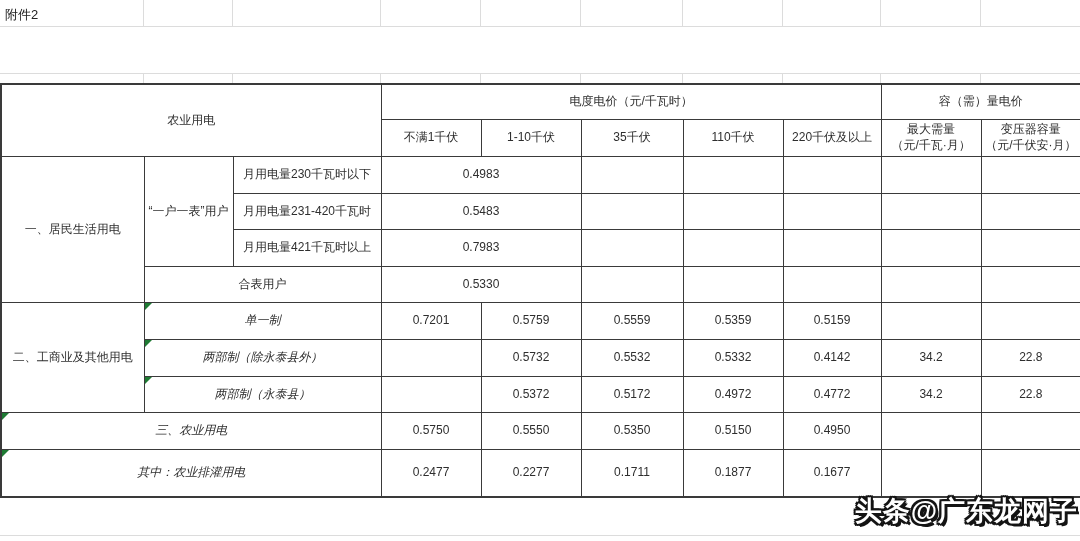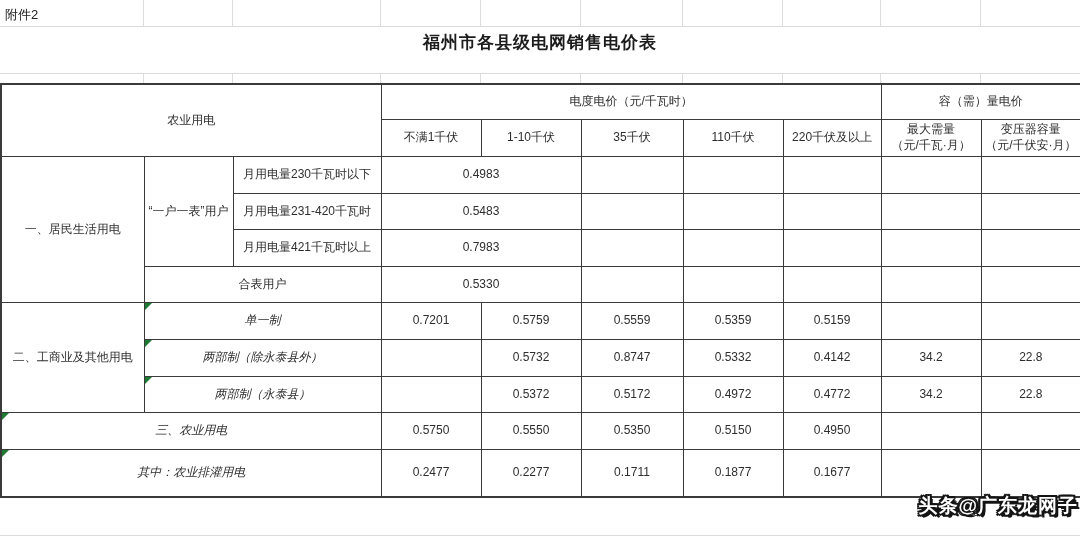--- a/index.html
+++ b/index.html
@@ -36,21 +36,21 @@
   .flag-tri{
     position:absolute;left:0;top:0;width:0;height:0;
     border-top:7px solid #1e7a33;border-right:7px solid transparent;
   }
   .notes{
     position:absolute;left:4px;top:492px;width:1076px;
     font-size:13px;color:#333;line-height:19px;white-space:nowrap;
   }
   .watermark{
     position:absolute;right:2px;top:493px;
-    font-size:19px;font-weight:bold;color:#ffffff;letter-spacing:1px;
+    font-size:27px;font-weight:bold;color:#ffffff;letter-spacing:1px;
     text-shadow:
       2px 2px 0 #141414,-2px -2px 0 #141414,2px -2px 0 #141414,-2px 2px 0 #141414,
       2px 0 0 #141414,-2px 0 0 #141414,0 2px 0 #141414,0 -2px 0 #141414,
       3px 3px 0 #141414;
     white-space:nowrap;
   }
 </style>
 </head>
 <body>
 
@@ -72,21 +72,20 @@
   <div class="gl gl-v" style="left:232px;top:73px;height:10px"></div>
   <div class="gl gl-v" style="left:380px;top:73px;height:10px"></div>
   <div class="gl gl-v" style="left:480px;top:73px;height:10px"></div>
   <div class="gl gl-v" style="left:580px;top:73px;height:10px"></div>
   <div class="gl gl-v" style="left:682px;top:73px;height:10px"></div>
   <div class="gl gl-v" style="left:782px;top:73px;height:10px"></div>
   <div class="gl gl-v" style="left:880px;top:73px;height:10px"></div>
   <div class="gl gl-v" style="left:980px;top:73px;height:10px"></div>
 
   <div class="attach">附件2</div>
-  <div class="title">福州市各县级电网销售电价表</div>
 
   <table class="price">
     <colgroup>
       <col style="width:143px">
         <col style="width:89px">
         <col style="width:148px">
       <col style="width:100px">
         <col style="width:100px">
         <col style="width:102px">
       <col style="width:100px">
@@ -164,21 +163,21 @@
       <td>0.5559</td>
       <td>0.5359</td>
       <td>0.5159</td>
       <td></td>
       <td></td>
     </tr>
     <tr class="h37">
       <td class="left-ind flag" colspan="2"><span class="flag-tri"></span><span>两部制（除永泰县外）</span></td>
       <td></td>
       <td>0.5732</td>
-      <td>0.8747</td>
+      <td>0.5532</td>
       <td>0.5332</td>
       <td>0.4142</td>
       <td>34.2</td>
       <td>22.8</td>
     </tr>
     <tr class="h36">
       <td class="left-ind flag" colspan="2"><span class="flag-tri"></span><span>两部制（永泰县）</span></td>
       <td></td>
       <td>0.5372</td>
       <td>0.5172</td>

